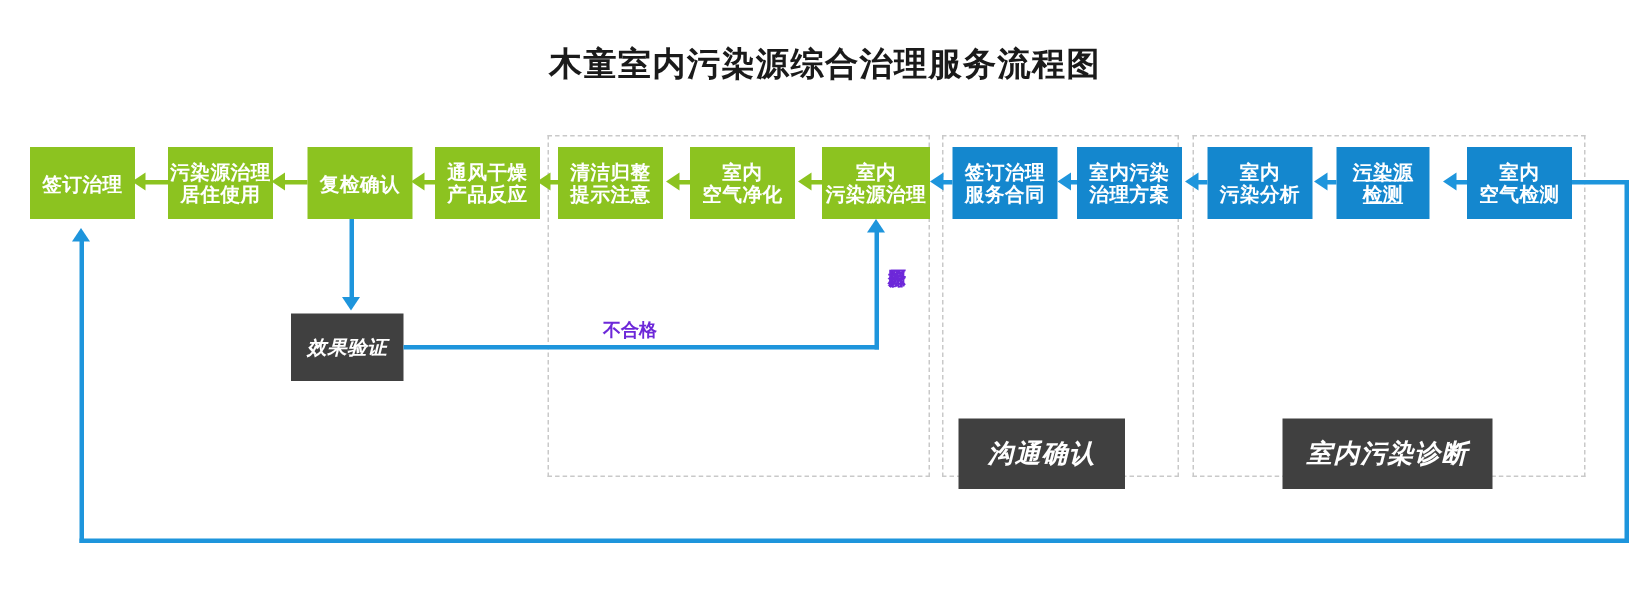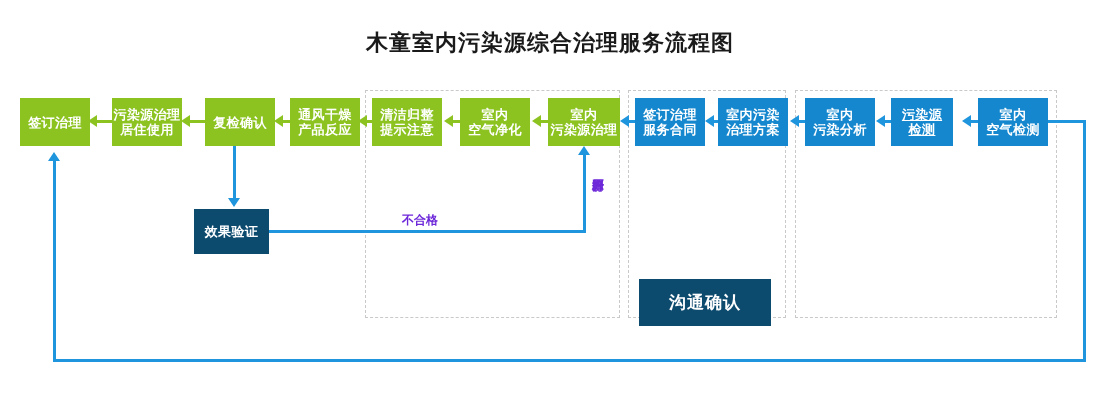--- a/index.html
+++ b/index.html
@@ -42,21 +42,21 @@
     text-align:center;
     color:#ffffff;
     font-size:13px;
     font-weight:bold;
     line-height:15px;
     letter-spacing:0.4px;
     white-space:pre-line;
   }
   .node.green{background:#8CC320;}
   .node.blue{background:#1487CE;}
-  .node.orange{background:#0c4a6e;}
+  .node.orange{background:#404040;font-style:italic;}
   .node.orange.tag{
     font-size:17px;
     font-weight:bold;
     letter-spacing:1px;
   }
   .node.orange.small{
     font-size:13px;
   }
   
   .line{position:absolute;background:#1E95DC;}
@@ -174,15 +174,16 @@
 
   <div class="lbl" style="left:402px; top:212px;">不合格</div>
   <div class="lbl vert" style="left:592px; top:170px;">分析原因</div>
 
   <div class="line" style="left:1048px; top:120px; width:38px; height:3px;"></div>
   <div class="line" style="left:1083px; top:120px; width:3px; height:242px;"></div>
   <div class="line" style="left:53px; top:359px; width:1033px; height:3px;"></div>
   <div class="line" style="left:53px; top:160px; width:3px; height:202px;"></div>
   <div class="arrow up" style="left:48px; top:152px;"></div>
 
-  <div class="node orange tag" style="left:639px; top:279px; width:132px; height:47px;">沟通确认</div>
+  <div class="node orange tag" style="left:639px; top:279px; width:111px; height:47px;">沟通确认</div>
+  <div class="node orange tag" style="left:855px; top:279px; width:140px; height:47px;">室内污染诊断</div>
 
 </div>
 
 </body></html>

